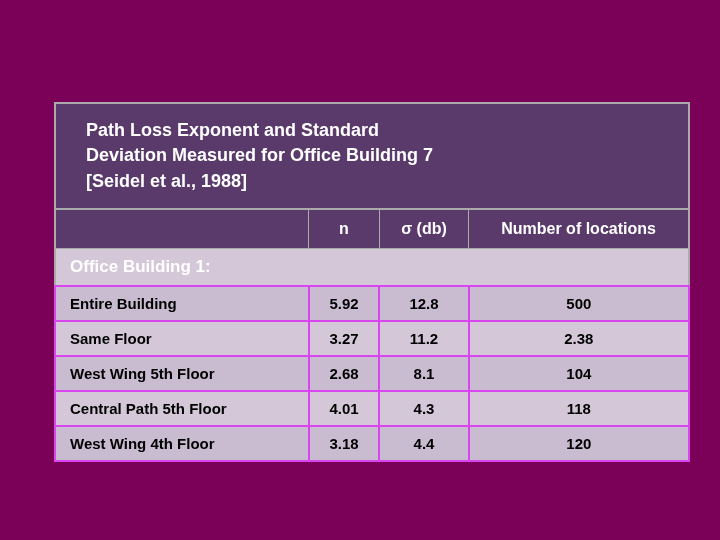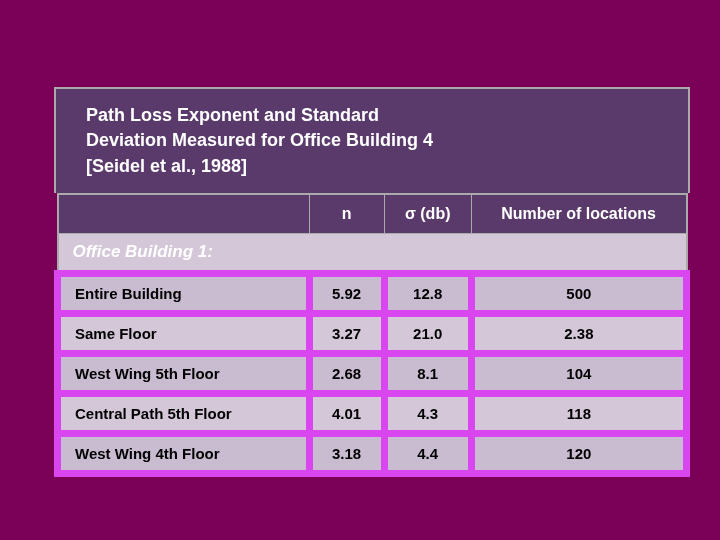--- a/index.html
+++ b/index.html
@@ -51,30 +51,29 @@
       width: 40%;
     }
 
     .office-building-header td {
       background-color: #5a3a6b;
       color: #ffffff;
       font-size: 17px;
       font-weight: bold;
       padding: 8px 14px;
       border: 1px solid #aaa;
-      font-style: italic;
     }
 
     tbody tr td {
       background-color: #d4c8d8;
       color: #000000;
       font-size: 15px;
       font-weight: bold;
       padding: 8px 14px;
-      border: 7px solid #d946ef;
+      border: 2px solid #d946ef;
       vertical-align: top;
     }
 
     tbody tr td:nth-child(2),
     tbody tr td:nth-child(3),
     tbody tr td:nth-child(4) {
       text-align: center;
       vertical-align: middle;
     }
 
@@ -85,21 +84,21 @@
     tbody tr:nth-child(even) td {
       background-color: #c9bcd0;
     }
   </style>
 </head>
 <body>
 
 <div class="container">
   <div class="title-box">
     <span>Path Loss Exponent and Standard</span><br>
-    <span>Deviation Measured for Office Building 4</span><br>
+    <span>Deviation Measured for Office Building 7</span><br>
     <span>[Seidel et al., 1988]</span>
   </div>
 
   <table>
     <thead>
       <tr>
         <th></th>
         <th>n</th>
         <th>σ (db)</th>
         <th>Number of locations</th>
@@ -111,21 +110,21 @@
       </tr>
       <tr>
         <td>Entire Building</td>
         <td>5.92</td>
         <td>12.8</td>
         <td>500</td>
       </tr>
       <tr>
         <td>Same Floor</td>
         <td>3.27</td>
-        <td>21.0</td>
+        <td>11.2</td>
         <td>2.38</td>
       </tr>
       <tr>
         <td>West Wing 5th Floor</td>
         <td>2.68</td>
         <td>8.1</td>
         <td>104</td>
       </tr>
       <tr>
         <td>Central Path 5th Floor</td>

